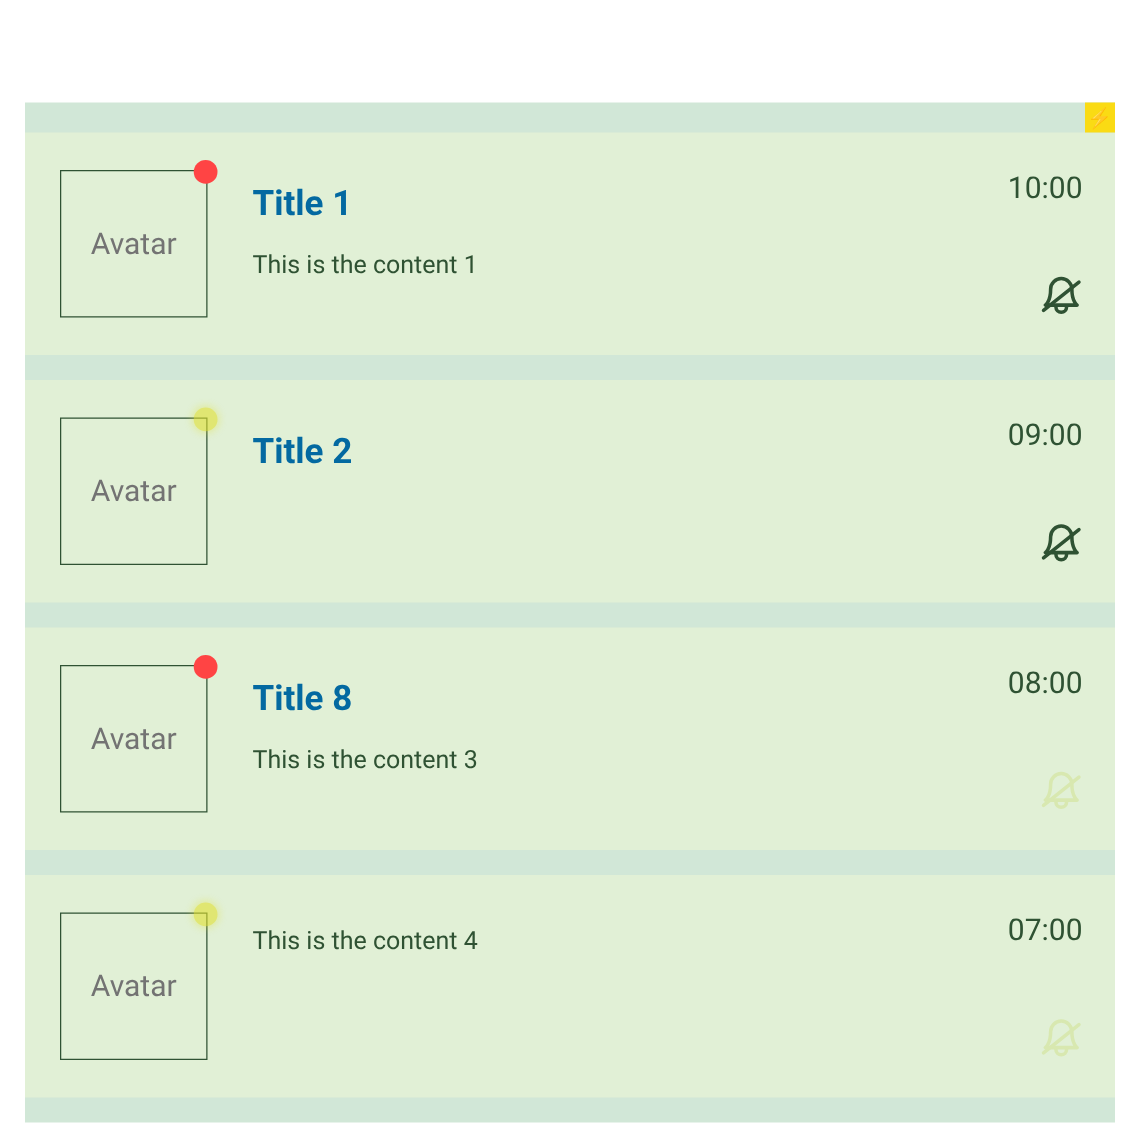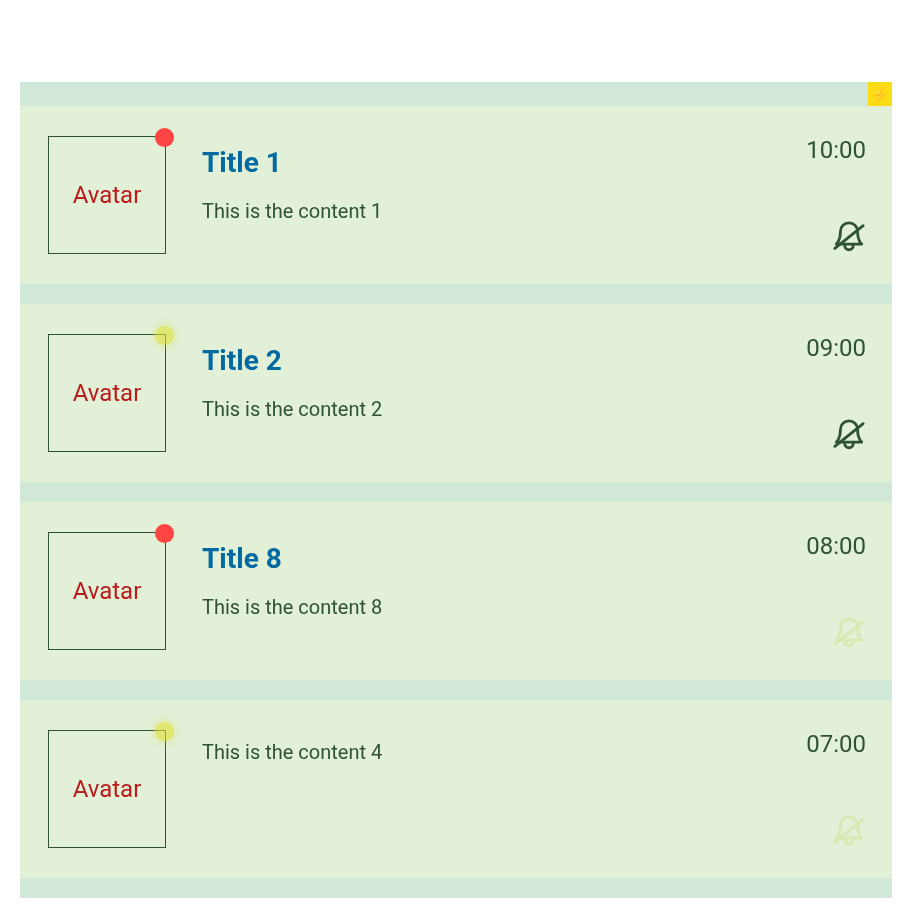--- a/index.html
+++ b/index.html
@@ -47,21 +47,21 @@
     position: relative;
     flex-shrink: 0;
   }
   .avatar {
     width: 118px;
     height: 118px;
     border: 1px solid #2f5233;
     display: flex;
     align-items: center;
     justify-content: center;
-    color: #b91c1c;
+    color: #737373;
     font-size: 24px;
   }
   .dot {
     position: absolute;
     top: -8px;
     right: -8px;
     width: 19px;
     height: 19px;
     border-radius: 50%;
   }
@@ -137,42 +137,41 @@
     </div>
   </div>
 
   <div class="list-item">
     <div class="avatar-wrap">
       <div class="avatar">Avatar</div>
       <div class="dot yellow"></div>
     </div>
     <div class="content">
       <div class="title">Title 2</div>
-      <div class="desc">This is the content 2</div>
     </div>
     <div class="right-col">
       <div class="time">09:00</div>
       <div class="bell-icon">
         <svg viewBox="0 0 24 24" fill="none" stroke-width="2" stroke-linecap="round" stroke-linejoin="round">
           <path d="M18 8a6 6 0 0 0-12 0c0 7-3 9-3 9h18s-3-2-3-9"></path>
           <path d="M9 21a3 3 0 0 0 6 0" transform="translate(0,-3)"></path>
           <line x1="2" y1="20" x2="22" y2="4"></line>
         </svg>
       </div>
     </div>
   </div>
 
   <div class="list-item">
     <div class="avatar-wrap">
       <div class="avatar">Avatar</div>
       <div class="dot red"></div>
     </div>
     <div class="content">
       <div class="title">Title 8</div>
-      <div class="desc">This is the content 8</div>
+      <div class="desc">This is the content 3</div>
     </div>
     <div class="right-col">
       <div class="time">08:00</div>
       <div class="bell-icon dim">
         <svg viewBox="0 0 24 24" fill="none" stroke-width="2" stroke-linecap="round" stroke-linejoin="round">
           <path d="M18 8a6 6 0 0 0-12 0c0 7-3 9-3 9h18s-3-2-3-9"></path>
           <path d="M9 21a3 3 0 0 0 6 0" transform="translate(0,-3)"></path>
           <line x1="2" y1="20" x2="22" y2="4"></line>
         </svg>
       </div>

